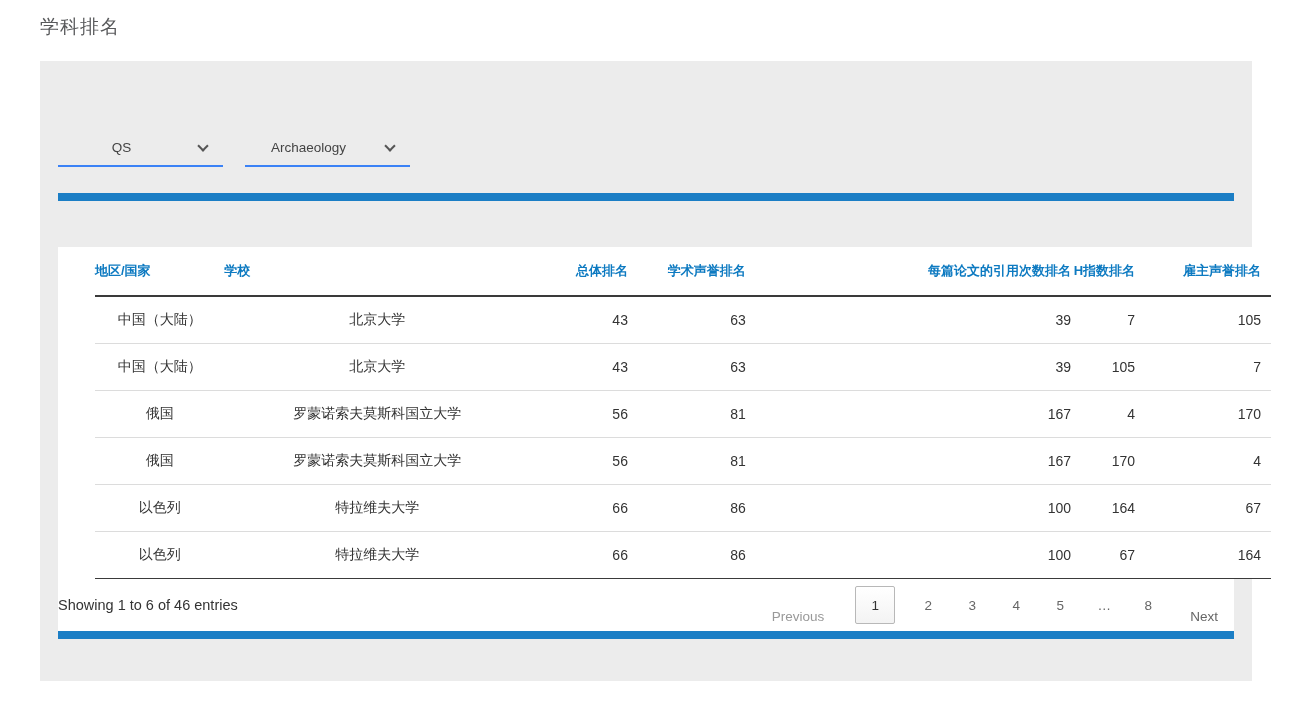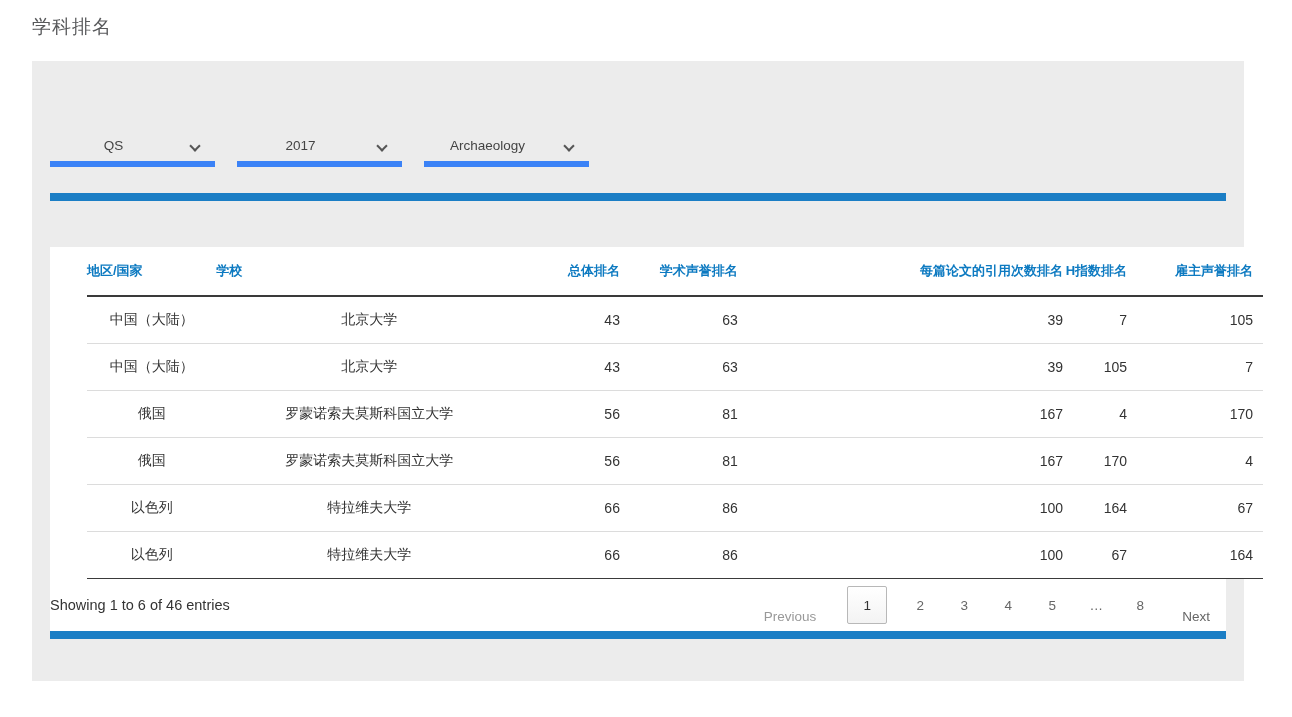--- a/index.html
+++ b/index.html
@@ -1,19 +1,19 @@
 <!DOCTYPE html>
 <html><head>
 <meta charset="utf-8">
 <style>
   * { margin: 0; padding: 0; box-sizing: border-box; }
   html, body { width: 1292px; height: 717px; background: #ffffff; overflow: hidden; }
   body { font-family: "Liberation Sans", "DejaVu Sans", sans-serif; color: #333; }
 
-  .page { width: 1084px; height: 717px; padding: 14px 40px 0 32px; border-radius: 28px; }
+  .page { width: 1084px; height: 717px; padding: 14px 40px 0 40px; border-radius: 28px; }
 
   .page-title {
     font-size: 19px;
     font-weight: 400;
     color: #58595b;
     letter-spacing: 1px;
     margin-bottom: 21px;
   }
 
   .panel {
@@ -22,21 +22,21 @@
     height: 620px;
     padding: 68px 18px 0 18px;
   }
 
   
   .filters { display: flex; gap: 22px; }
   .select {
     position: relative;
     width: 165px;
     height: 38px;
-    border-bottom: 6px solid #3b82f6;
+    border-bottom: 2px solid #3b82f6;
     display: flex;
     align-items: center;
     justify-content: center;
     padding-right: 38px;
     cursor: pointer;
     font-size: 13.5px;
     color: #444;
   }
   .chev {
     position: absolute;
@@ -141,24 +141,20 @@
 <body>
 
 <div class="page">
   <h1 class="page-title">学科排名</h1>
 
   <div class="panel">
 
     <div class="filters">
       <div class="select">
         <span>QS</span>
-        <span class="chev"></span>
-      </div>
-      <div class="select">
-        <span>2017</span>
         <span class="chev"></span>
       </div>
       <div class="select">
         <span>Archaeology</span>
         <span class="chev"></span>
       </div>
     </div>
 
     <div class="blue-bar top"></div>
 

